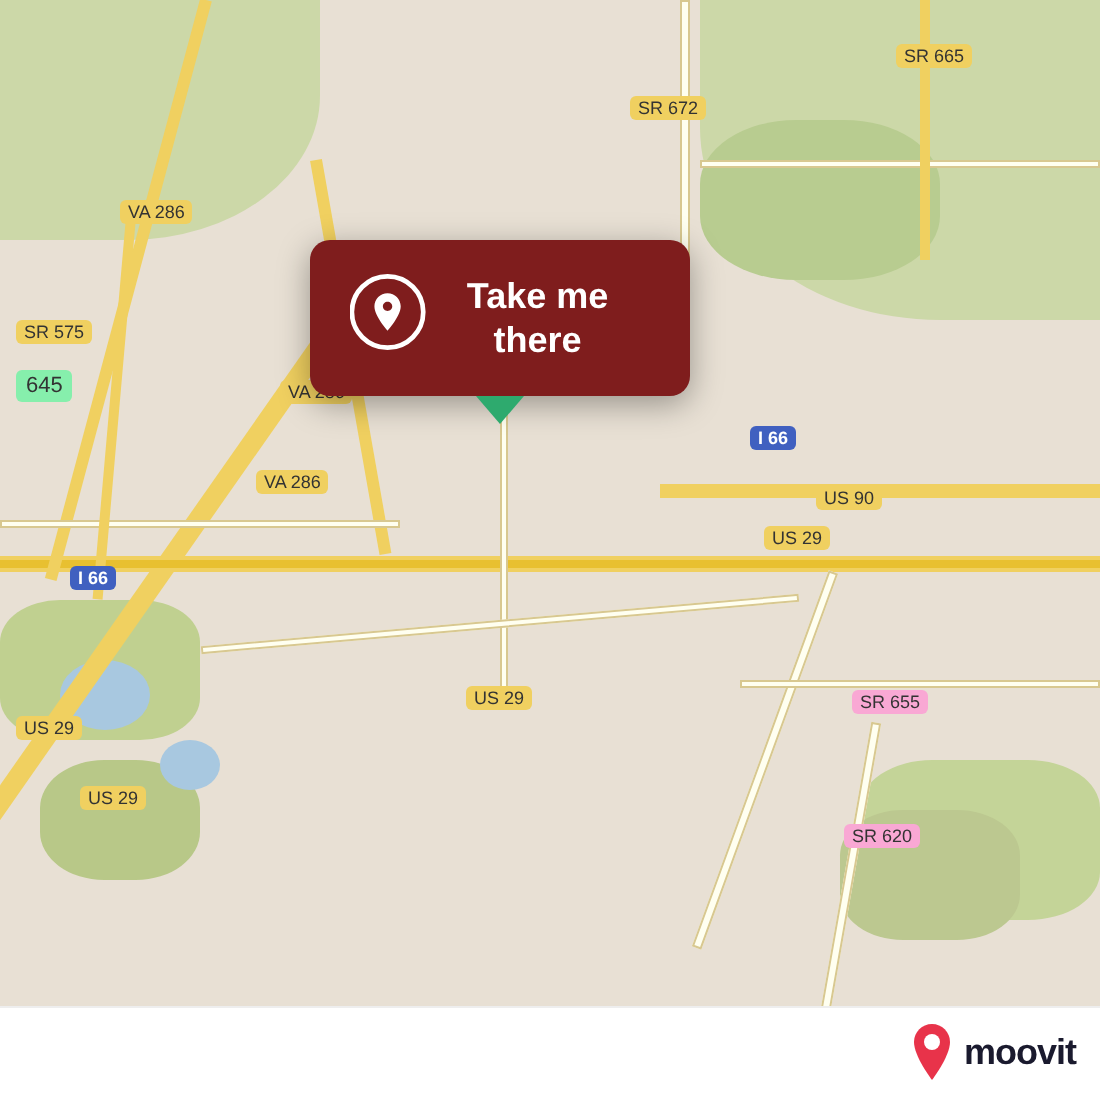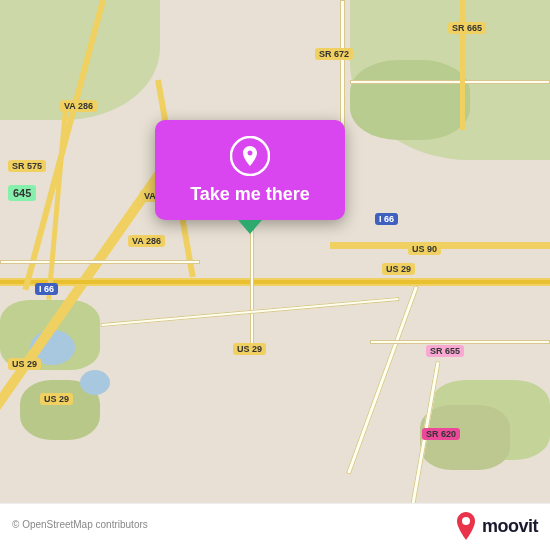--- a/index.html
+++ b/index.html
@@ -41,35 +41,34 @@
       border-radius: 50%;
     }
 
     
     .road-label {
       position: absolute;
       background-color: #f0d060;
       border-radius: 3px;
       padding: 1px 4px;
       font-size: 9px;
-      font-weight: bold;
+      font-weight: normal;
       color: #333;
       white-space: nowrap;
     }
 
     
     .popup-card {
       position: absolute;
       top: 120px;
       left: 155px;
       width: 190px;
-      background: #d946ef;
+      background: #7f1d1d;
       border-radius: 10px;
       display: flex;
-      flex-direction: column;
       align-items: center;
       padding: 16px 20px 14px;
       box-shadow: 0 4px 16px rgba(0,0,0,0.35);
       z-index: 10;
     }
 
     .popup-card::after {
       content: '';
       position: absolute;
       bottom: -14px;
@@ -194,36 +193,35 @@
   <div class="road-label" style="top:48px;left:315px;background:#f0d060;">SR 672</div>
   <div class="road-label" style="top:22px;left:448px;background:#f0d060;">SR 665</div>
   <div class="road-label" style="top:283px;left:35px;background:#4060c0;color:#fff;border-radius:3px;padding:1px 4px;font-size:9px;font-weight:bold;">I 66</div>
   <div class="road-label" style="top:213px;left:375px;background:#4060c0;color:#fff;border-radius:3px;padding:1px 4px;font-size:9px;font-weight:bold;">I 66</div>
   <div class="road-label" style="top:243px;left:408px;background:#f0d060;">US 90</div>
   <div class="road-label" style="top:343px;left:233px;background:#f0d060;">US 29</div>
   <div class="road-label" style="top:263px;left:382px;background:#f0d060;">US 29</div>
   <div class="road-label" style="top:358px;left:8px;background:#f0d060;">US 29</div>
   <div class="road-label" style="top:393px;left:40px;background:#f0d060;">US 29</div>
   <div class="road-label" style="top:345px;left:426px;background:#f9a8d4;">SR 655</div>
-  <div class="road-label" style="top:428px;left:422px;background:#ec4899;text-align:center;">SR 620</div>
+  <div class="road-label" style="top:412px;left:422px;background:#f9a8d4;text-align:center;">SR 620</div>
 
   <div class="popup-card">
 
     <svg class="pin-icon" viewBox="0 0 40 40" fill="none" xmlns="http://www.w3.org/2000/svg">
       <circle cx="20" cy="20" r="19" stroke="white" stroke-width="2.5" fill="none"></circle>
       <path d="M20 10C16.13 10 13 13.13 13 17c0 5.25 7 13 7 13s7-7.75 7-13c0-3.87-3.13-7-7-7zm0 9.5c-1.38 0-2.5-1.12-2.5-2.5s1.12-2.5 2.5-2.5 2.5 1.12 2.5 2.5-1.12 2.5-2.5 2.5z" fill="white"></path>
     </svg>
     <span class="popup-label">Take me there</span>
   </div>
 
 </div>
 
 <div class="bottom-bar">
   <div class="bottom-left">
-    <span class="copyright-text">© OpenStreetMap contributors</span>
   </div>
   <div class="moovit-logo">
 
     <svg class="moovit-pin" viewBox="0 0 22 28" fill="none" xmlns="http://www.w3.org/2000/svg">
       <path d="M11 0C6.03 0 2 4.03 2 9c0 7.25 9 19 9 19s9-11.75 9-19c0-4.97-4.03-9-9-9z" fill="#e8334a"></path>
       <circle cx="11" cy="9" r="4" fill="white"></circle>
     </svg>
     <span class="moovit-text">moovit</span>
   </div>
 </div>

